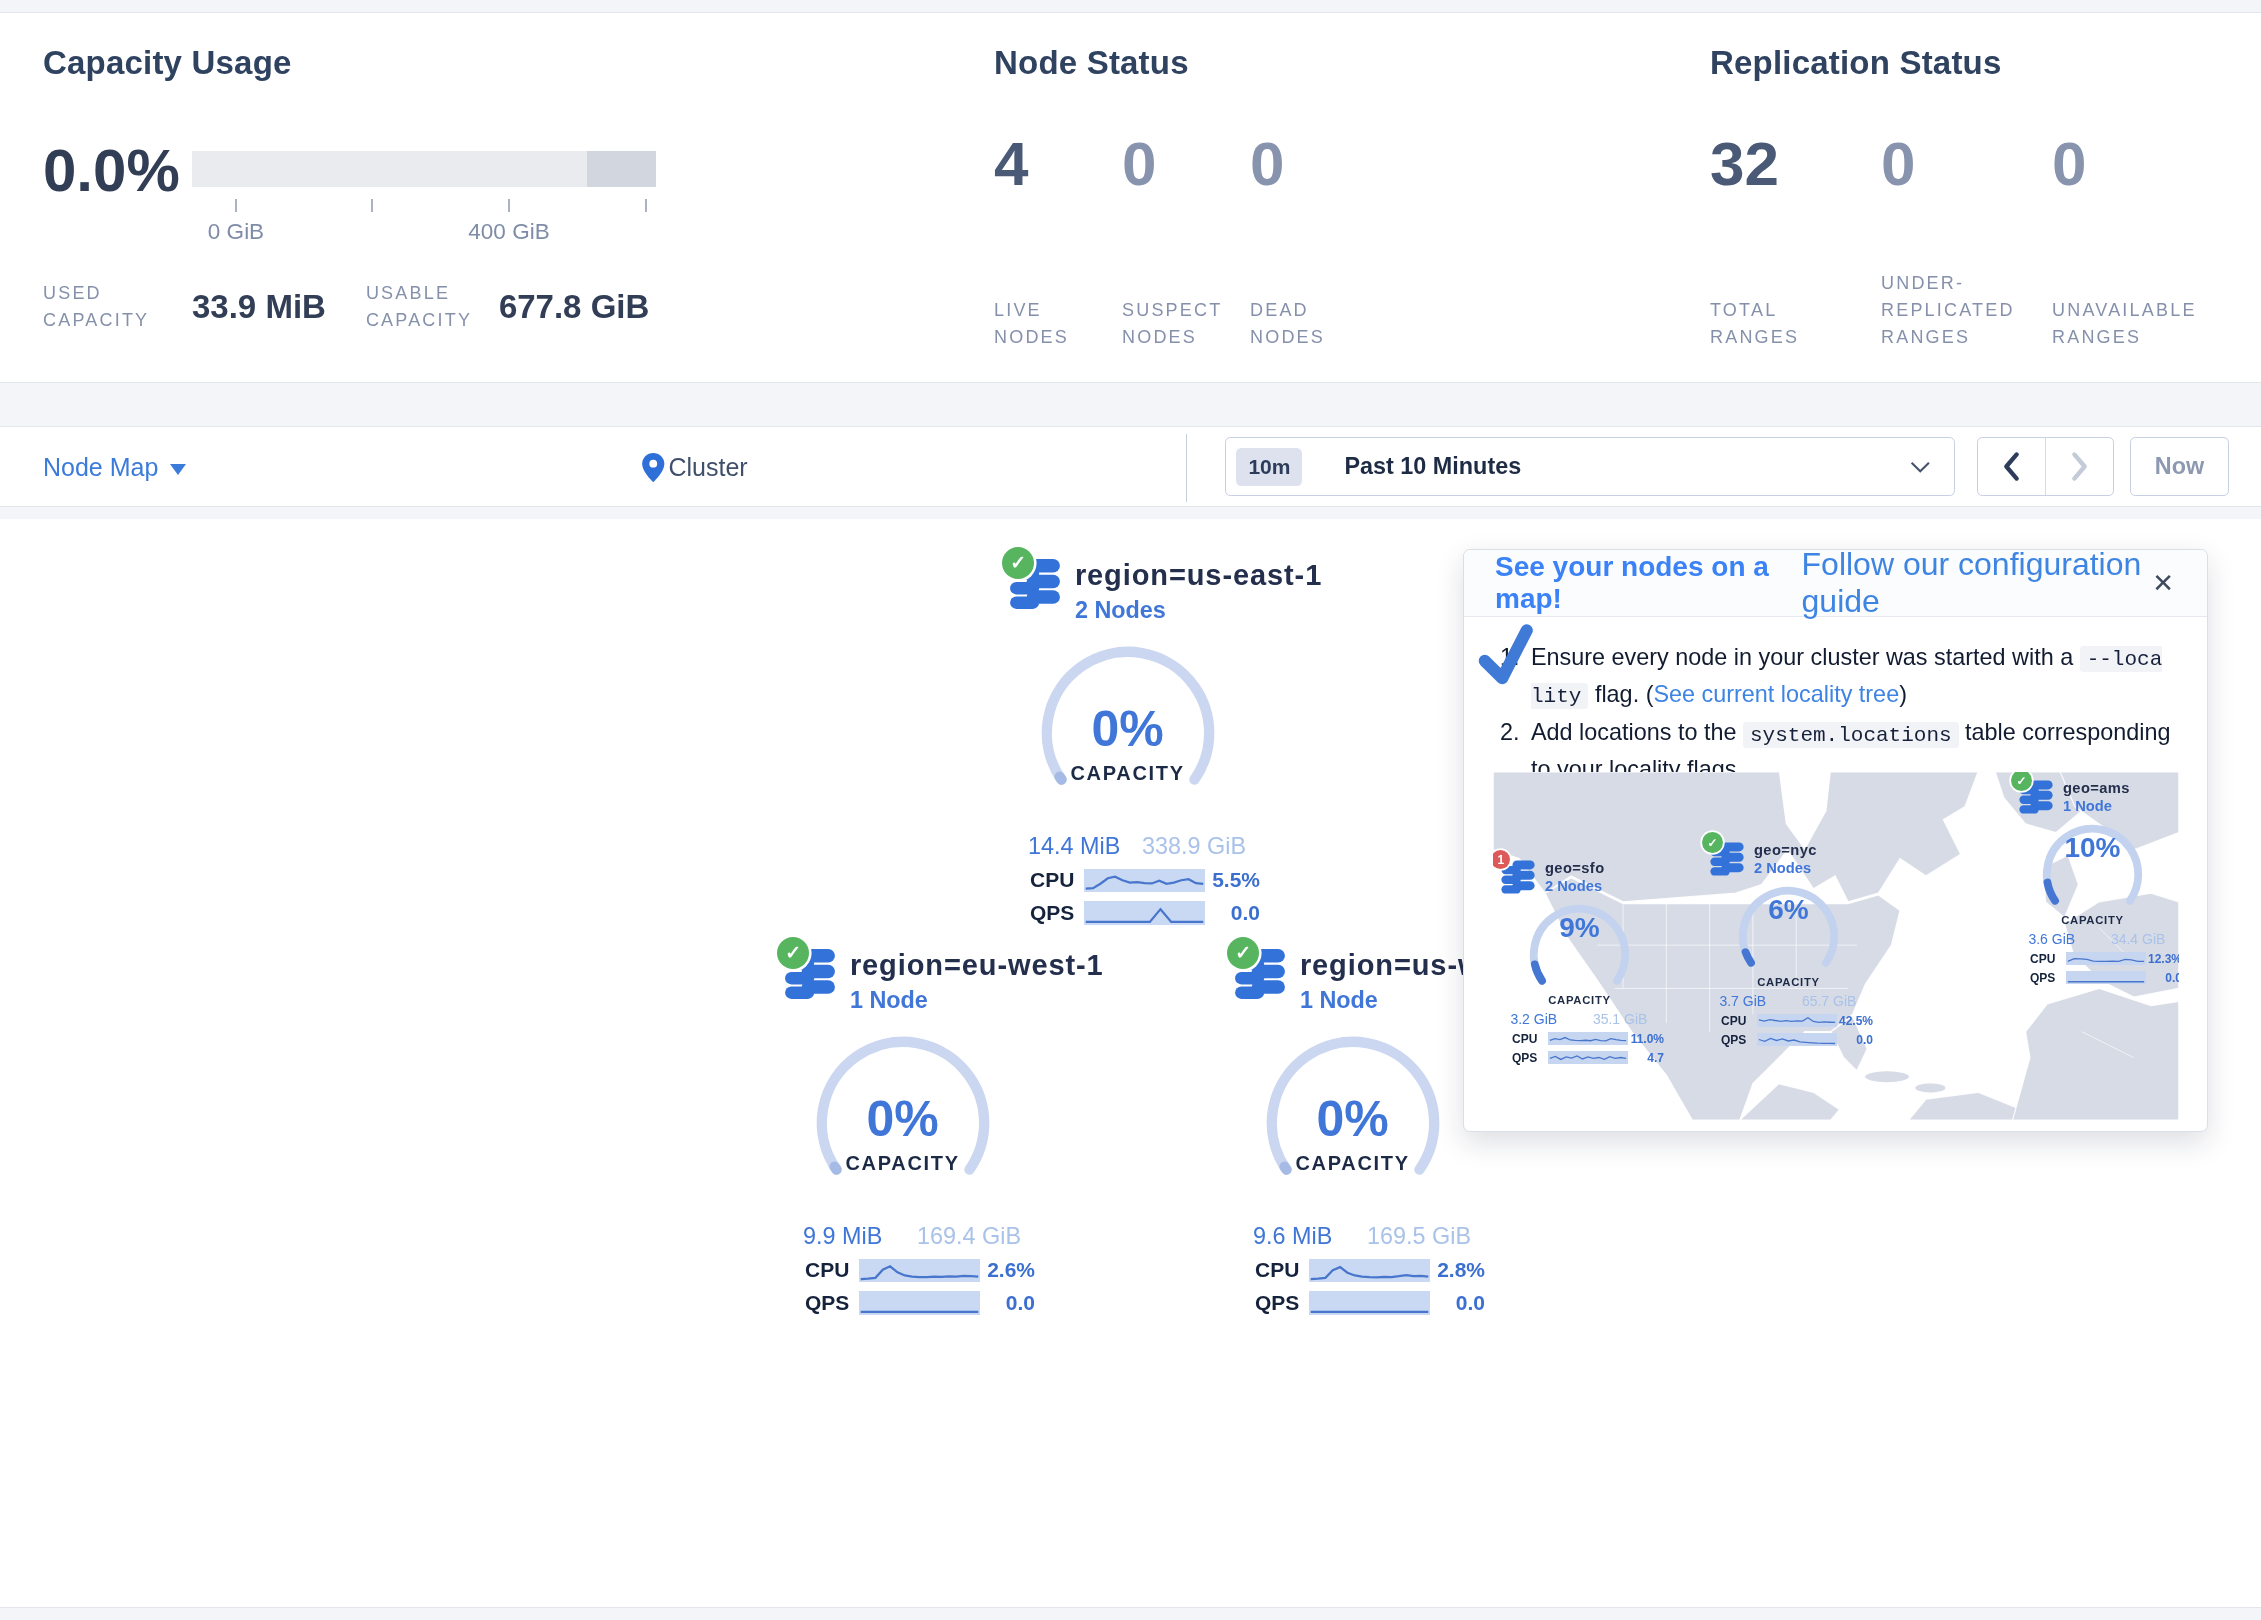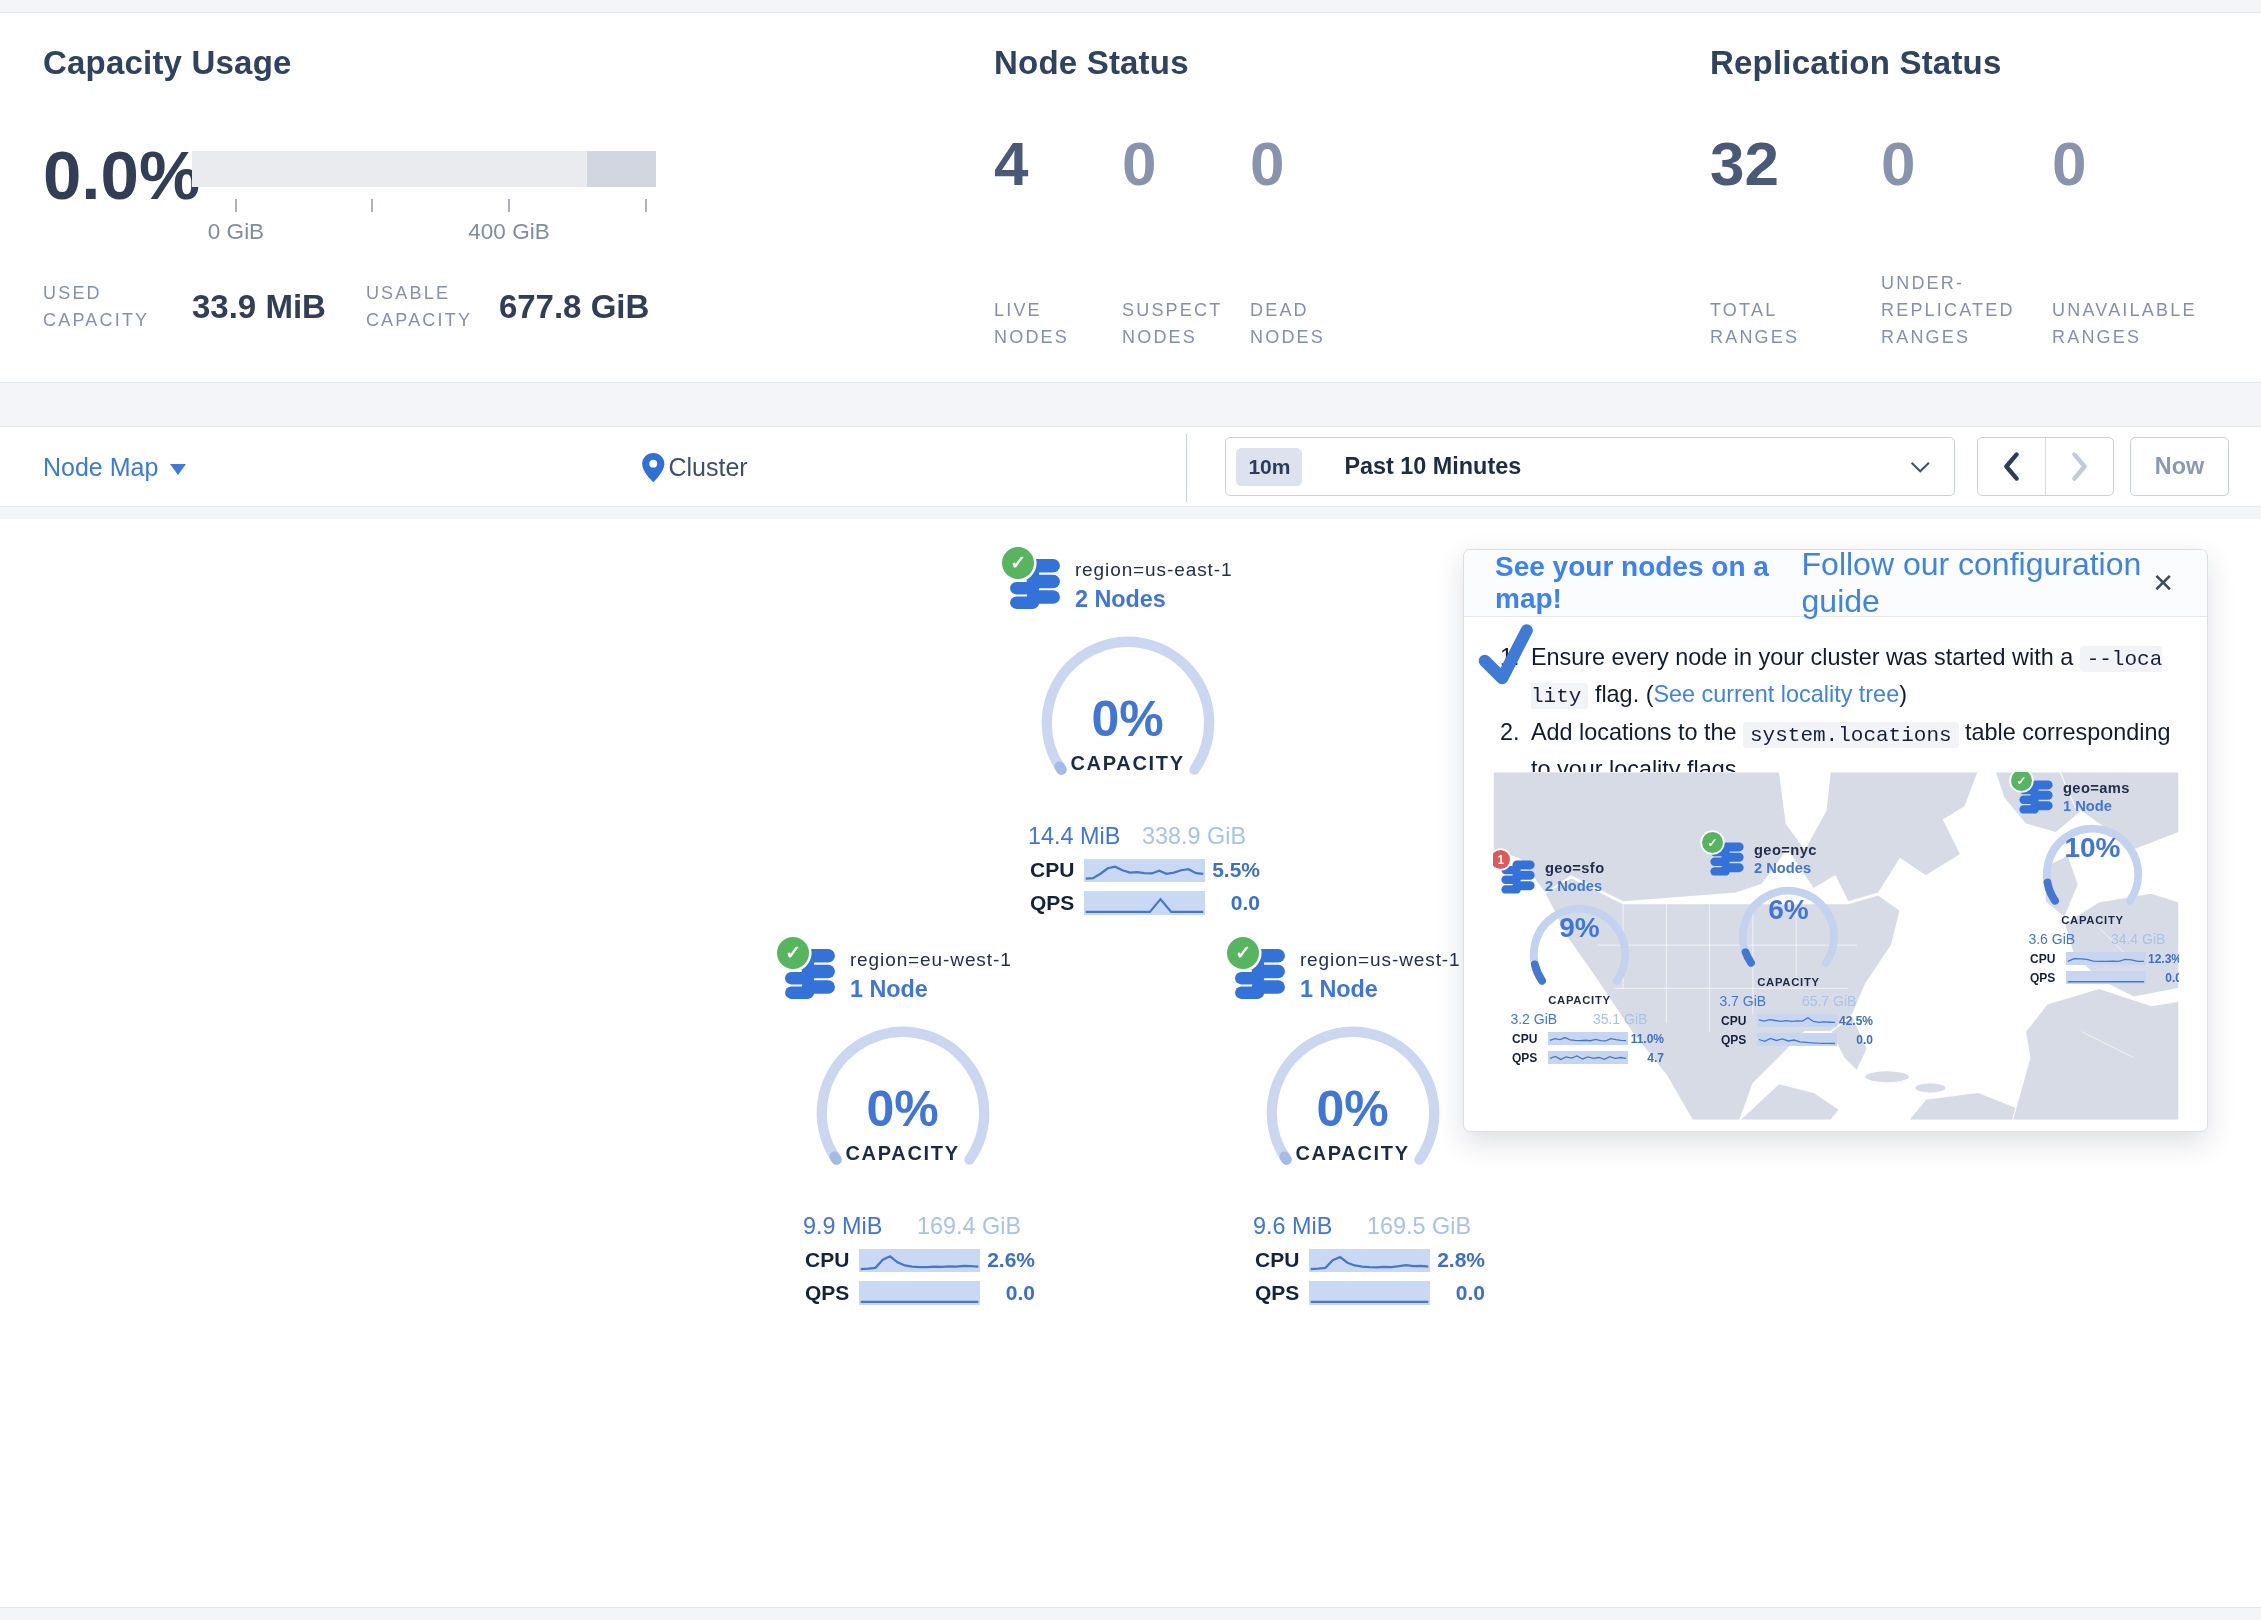--- a/index.html
+++ b/index.html
@@ -14,21 +14,21 @@
     border-top:0.9px solid #e3e6ed;border-bottom:0.9px solid #e3e6ed;box-sizing:border-box;padding-left:46px;}
 
   
   #stats{top:12px;height:371px;}
   .sect{position:absolute;top:0;height:371px;}
   .sect h2{position:absolute;top:31px;left:0;margin:0;font-size:33px;font-weight:600;color:#2f425f;letter-spacing:0.2px;}
   #sect-cap{left:43px;width:866px;}
   #sect-node{left:994px;width:606px;}
   #sect-repl{left:1710px;width:537px;}
 
-  .bigpct{position:absolute;top:123px;left:0;font-size:69px;font-weight:700;color:#323e55;}
+  .bigpct{position:absolute;top:123px;left:0;font-size:60px;font-weight:700;color:#323e55;}
   .capbar{position:absolute;top:138px;left:149px;width:464px;height:36px;background:#e9ebef;}
   .capbar .other{position:absolute;right:0;top:0;width:69px;height:36px;background:#d2d6de;}
   .tick{position:absolute;top:186px;width:1.7px;height:13px;background:#aab2c3;}
   .ticklab{position:absolute;top:206px;font-size:22.5px;color:#7f8ca7;transform:translateX(-50%);white-space:nowrap;}
 
   .caprow{position:absolute;top:267px;left:0;display:flex;align-items:center;}
   .smalllab{font-size:18px;letter-spacing:2.2px;color:#8590aa;line-height:27px;width:130px;}
   .capval{font-size:33px;font-weight:700;color:#323e55;margin-right:40px;white-space:nowrap;}
 
   .statcols{position:absolute;top:111px;left:0;display:flex;}
@@ -66,21 +66,21 @@
 
   
   .rcard{position:absolute;width:291px;cursor:pointer;}
   .rhead{display:flex;margin-left:3.5px;}
   .ricwrap{position:relative;width:57px;height:57px;flex:none;}
   .okbadge{position:absolute;left:-5.2px;top:-10.4px;width:32px;height:32px;border-radius:50%;background:#57b560;box-shadow:0 0 0 2.6px #fff;
     display:flex;align-items:center;justify-content:center;color:#fff;font-size:19px;font-weight:700;z-index:2;}
   .warnbadge{position:absolute;left:-7px;top:-10.4px;width:26px;height:26px;border-radius:50%;background:#dd5a5a;box-shadow:0 0 0 1.7px #fff;
     display:flex;align-items:center;justify-content:center;color:#fff;font-size:15.6px;font-weight:700;z-index:2;}
   .rtitles{margin-left:10.4px;padding-top:1.7px;}
-  .rname{font-size:19px;font-weight:400;color:#232f4d;letter-spacing:0.9px;white-space:nowrap;}
+  .rname{font-size:29px;font-weight:700;color:#232f4d;letter-spacing:0.9px;white-space:nowrap;}
   .rnodes{font-size:23.4px;font-weight:700;color:#3f76d8;margin-top:5.2px;}
   .gaugewrap{position:relative;width:190px;margin:14px 0 0 28.6px;}
   .gtext{position:absolute;left:0;top:0;width:190px;height:190px;display:flex;flex-direction:column;align-items:center;justify-content:center;}
   .gpct{font-size:50px;font-weight:700;color:#3f76d8;line-height:52px;margin-top:22.5px;}
   .gword{font-size:20px;font-weight:700;color:#1c2a45;letter-spacing:1.7px;margin-top:7px;}
   .gvals{display:flex;justify-content:space-between;width:218px;margin:1.7px 0 0 24px;font-size:23.4px;}
   .gused{color:#3f76d8;}
   .gtotal{color:#a9c2ea;}
   .mrow{display:flex;align-items:center;width:230px;margin:8.7px 0 0 26px;}
   .mlab{width:54px;font-size:21px;font-weight:800;color:#15223c;}

